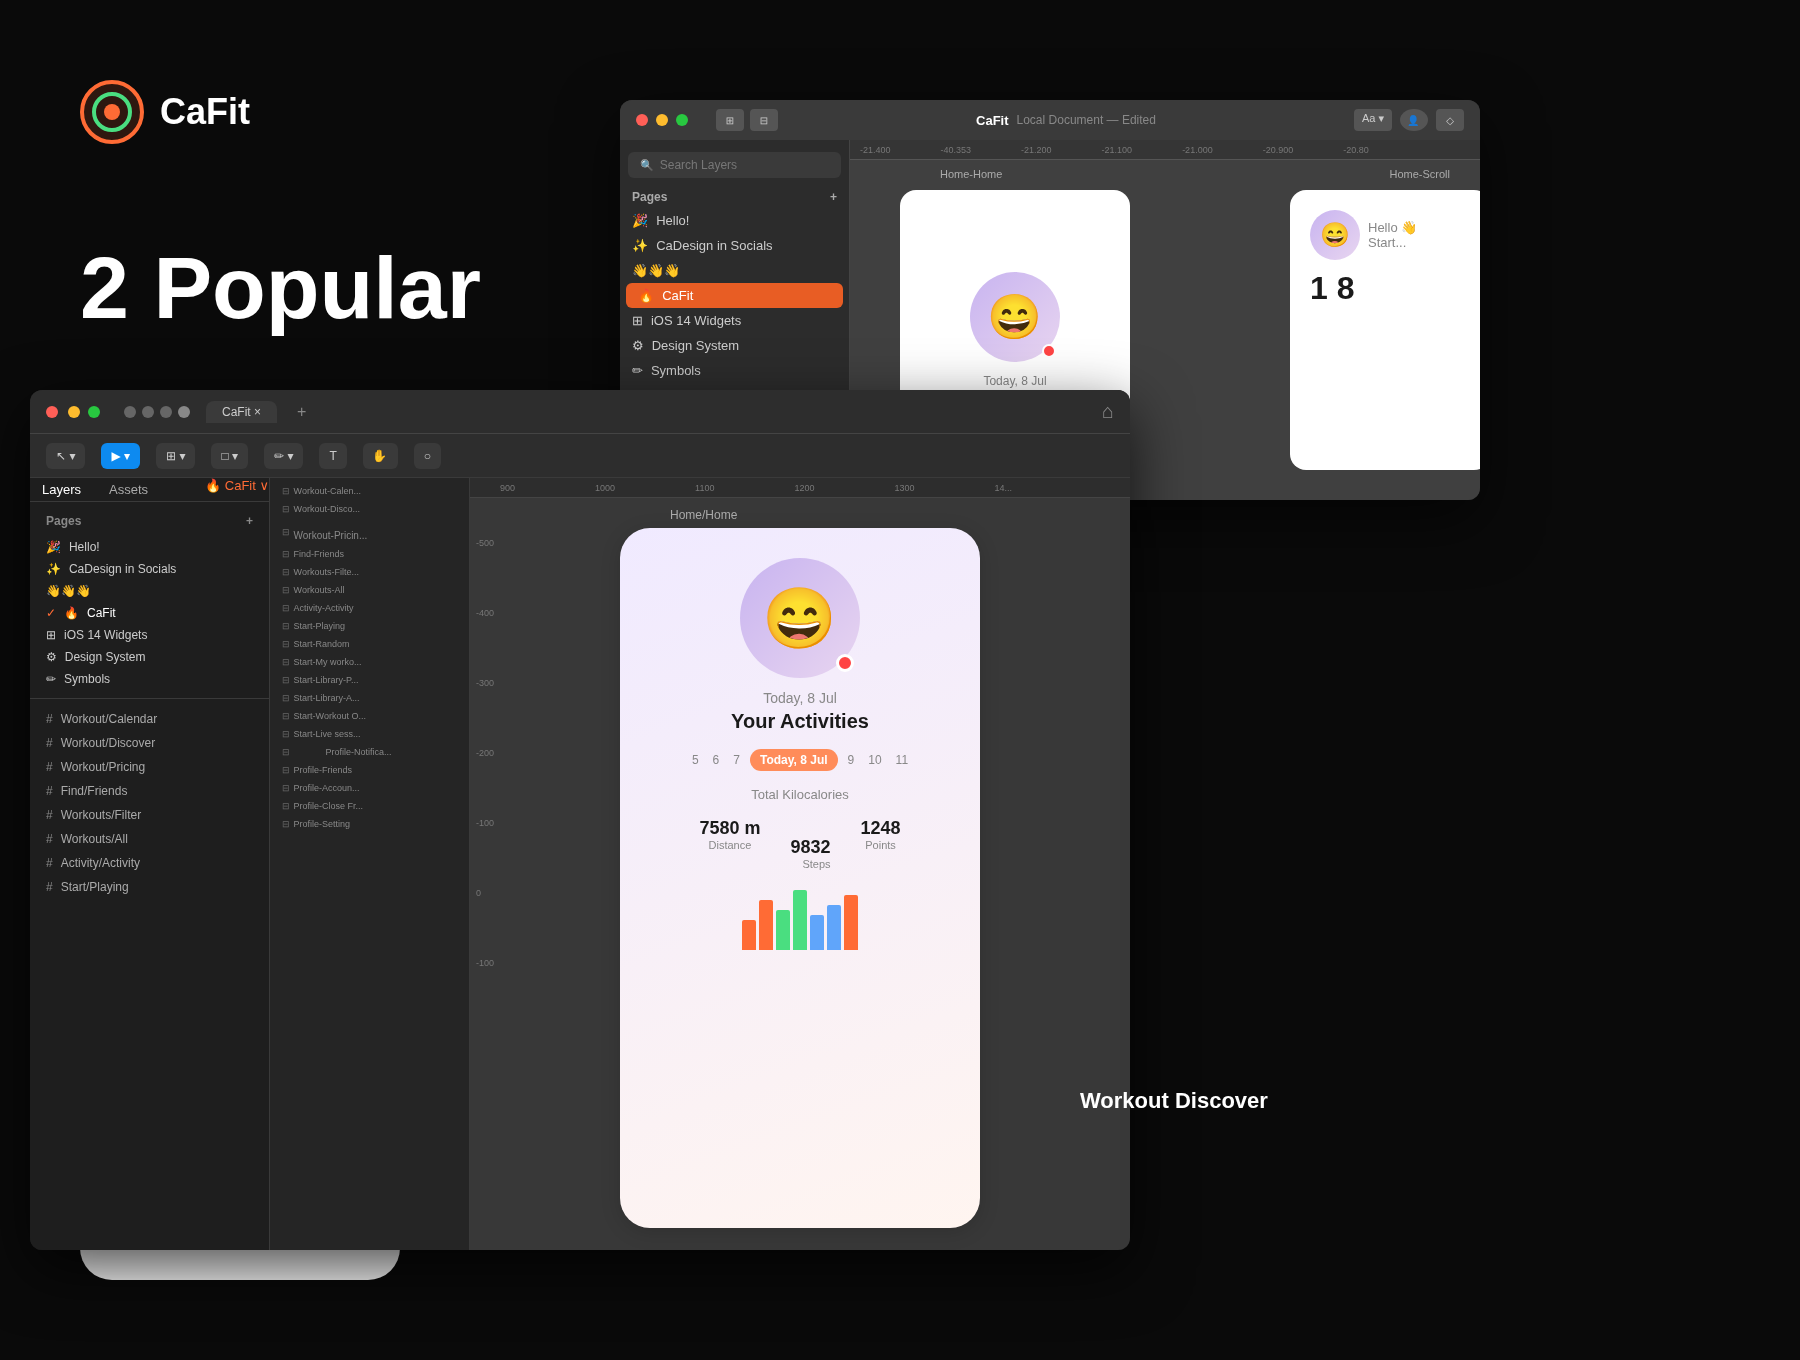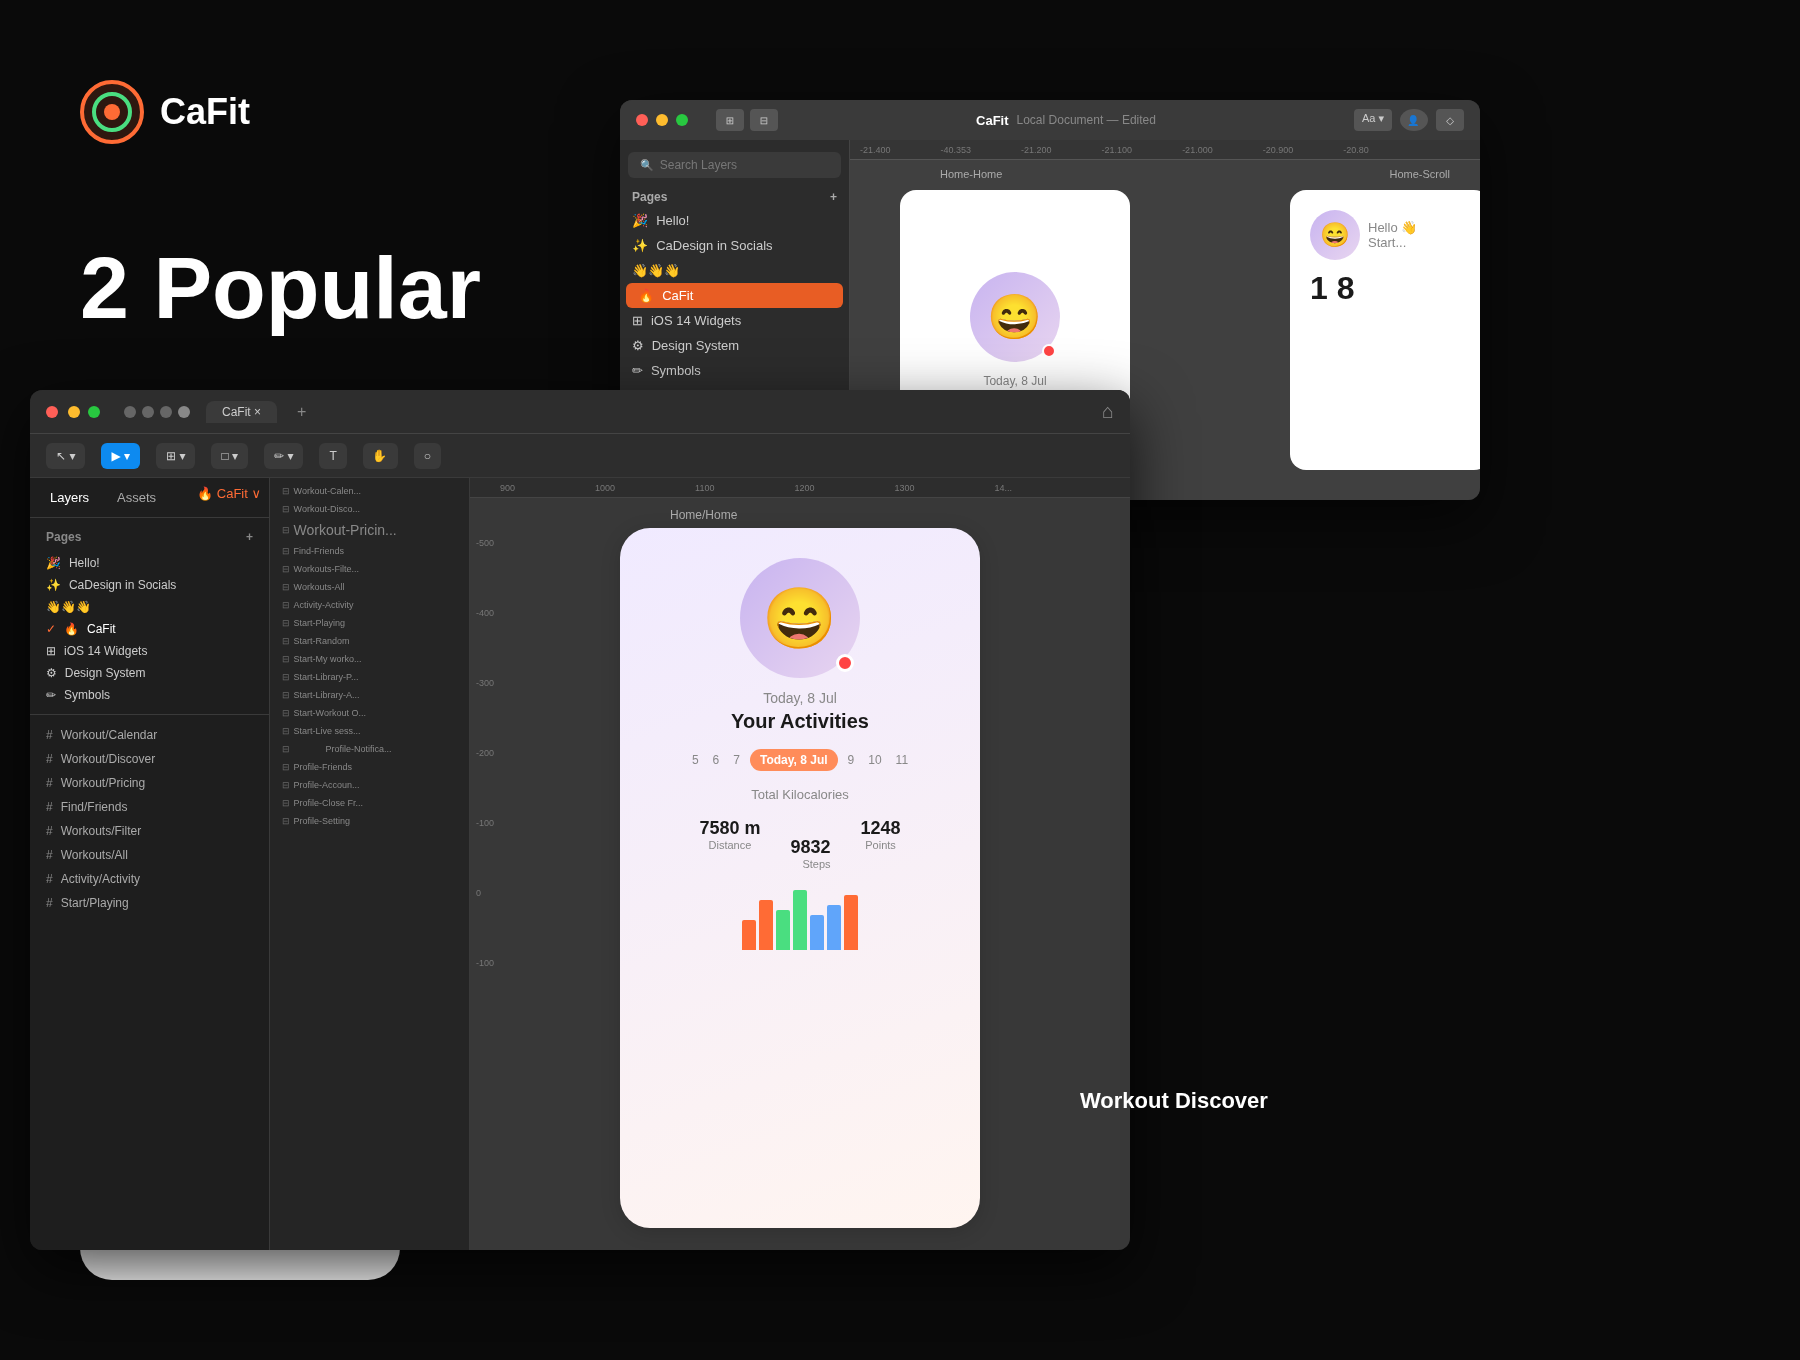--- a/index.html
+++ b/index.html
@@ -238,21 +238,20 @@
     
     .left-panel {
       width: 240px;
       background: #1e1e1e;
       border-right: 1px solid #3a3a3a;
       overflow-y: auto;
     }
 
     .panel-tabs {
       display: flex;
-      padding: 8px;
       gap: 4px;
       border-bottom: 1px solid #3a3a3a;
     }
 
     .panel-tab {
       padding: 4px 12px;
       border-radius: 6px;
       font-size: 13px;
       color: #aaa;
       cursor: pointer;
@@ -604,21 +603,21 @@
       <div style="padding:4px 12px;font-size:10px;color:#666;display:flex;align-items:center;gap:4px;">
         <span style="font-size:9px;">⊟</span>
         <span style="font-size:9px;color:#888;">Workout-Calen...</span>
       </div>
       <div style="padding:4px 12px;font-size:10px;color:#666;display:flex;align-items:center;gap:4px;">
         <span style="font-size:9px;">⊟</span>
         <span style="font-size:9px;color:#888;">Workout-Disco...</span>
       </div>
       <div style="padding:4px 12px;font-size:10px;color:#666;display:flex;align-items:center;gap:4px;">
         <span style="font-size:9px;">⊟</span>
-        <span style="font-size:14px;color:#888;">Workout-Pricin...</span>
+        <span style="font-size:10px;color:#888;margin-top:8px;">Workout-Pricin...</span>
       </div>
       <div style="padding:4px 12px;font-size:10px;color:#666;display:flex;align-items:center;gap:4px;">
         <span style="font-size:9px;">⊟</span>
         <span style="font-size:9px;color:#888;">Find-Friends</span>
       </div>
       <div style="padding:4px 12px;font-size:10px;color:#666;display:flex;align-items:center;gap:4px;">
         <span style="font-size:9px;">⊟</span>
         <span style="font-size:9px;color:#888;">Workouts-Filte...</span>
       </div>
       <div style="padding:4px 12px;font-size:10px;color:#666;display:flex;align-items:center;gap:4px;">

